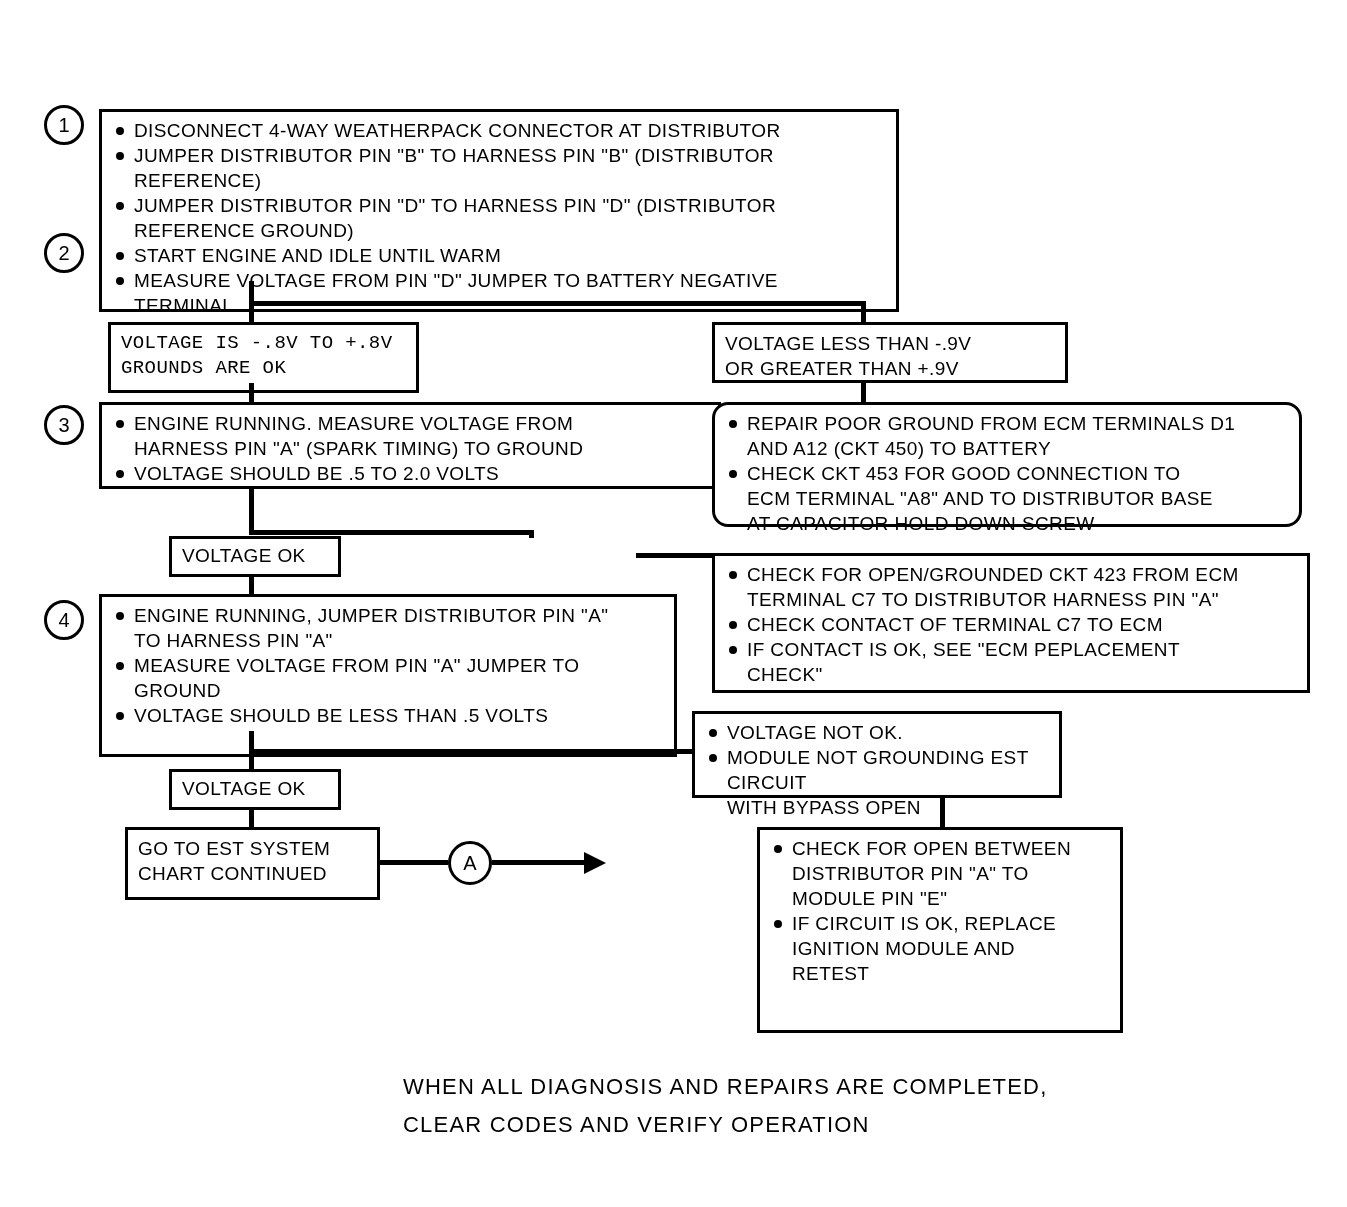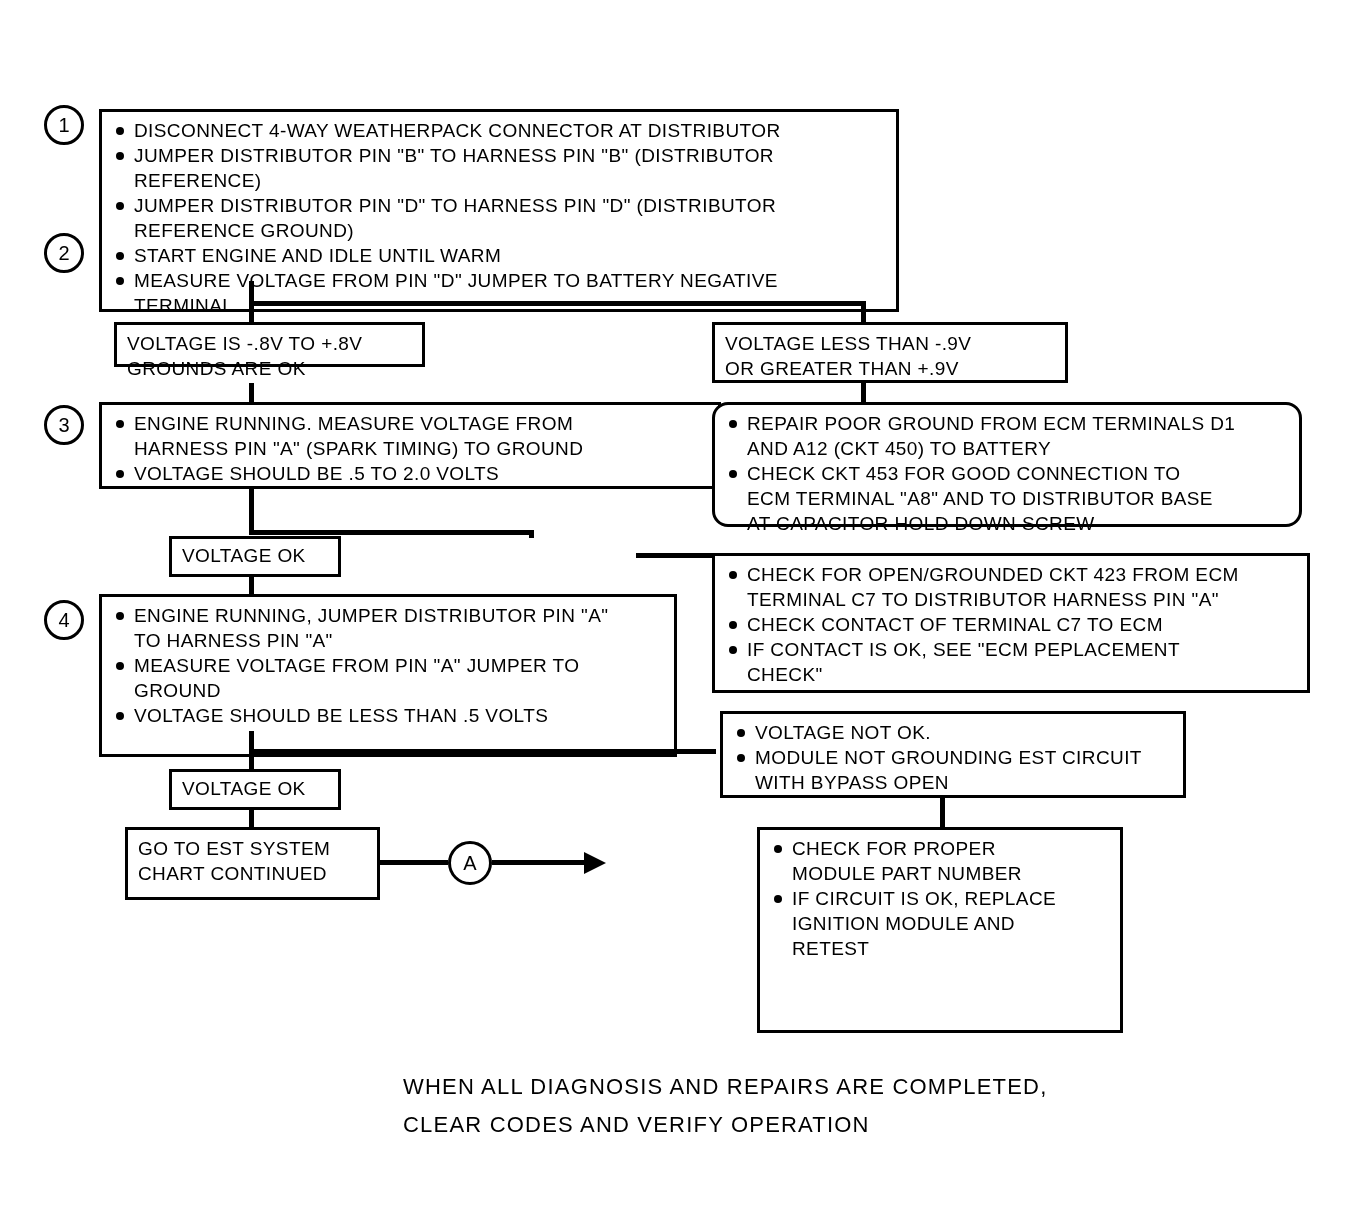--- a/index.html
+++ b/index.html
@@ -116,21 +116,21 @@
       <li>MEASURE VOLTAGE FROM PIN "D" JUMPER TO BATTERY NEGATIVE
 TERMINAL</li>
     </ul>
   </div>
 
   <div class="line" style="left:249px; top:281px; width:5px; height:24px;"></div>
   <div class="line" style="left:249px; top:301px; width:617px; height:5px;"></div>
   <div class="line" style="left:861px; top:301px; width:5px; height:22px;"></div>
   <div class="line" style="left:249px; top:301px; width:5px; height:22px;"></div>
 
-  <div class="box" style="left:114px; top:322px; width:311px; height:45px;">
+  <div class="box" style="left:108px; top:322px; width:311px; height:71px;font-family:Liberation Mono, monospace;">
     <div class="plain">VOLTAGE IS -.8V TO +.8V
 GROUNDS ARE OK</div>
   </div>
   <div class="box" style="left:712px; top:322px; width:356px; height:61px;">
     <div class="plain">VOLTAGE LESS THAN -.9V
 OR GREATER THAN +.9V</div>
   </div>
 
   <div class="line" style="left:249px; top:383px; width:5px; height:20px;"></div>
   <div class="line" style="left:861px; top:383px; width:5px; height:20px;"></div>
@@ -181,21 +181,21 @@
 TO HARNESS PIN "A"</li>
       <li>MEASURE VOLTAGE FROM PIN "A" JUMPER TO
 GROUND</li>
       <li>VOLTAGE SHOULD BE LESS THAN .5 VOLTS</li>
     </ul>
   </div>
 
   <div class="line" style="left:249px; top:731px; width:5px; height:40px;"></div>
   <div class="line" style="left:249px; top:749px; width:467px; height:5px;"></div>
 
-  <div class="box" style="left:720px; top:711px; width:466px; height:87px;">
+  <div class="box" style="left:692px; top:711px; width:370px; height:87px;">
     <ul>
       <li>VOLTAGE NOT OK.</li>
       <li>MODULE NOT GROUNDING EST CIRCUIT
 WITH BYPASS OPEN</li>
     </ul>
   </div>
 
   <div class="box" style="left:169px; top:769px; width:172px; height:41px; padding-top:4px;">
     <div class="plain">VOLTAGE OK</div>
   </div>
@@ -211,22 +211,23 @@
   <div class="circle" style="left:448px; top:841px; width:44px; height:44px;">
     <span>A</span>
   </div>
   <div class="line" style="left:492px; top:860px; width:92px; height:5px;"></div>
   <div class="arrow-head" style="left:584px; top:852px;"></div>
 
   <div class="line" style="left:940px; top:798px; width:5px; height:30px;"></div>
 
   <div class="box" style="left:757px; top:827px; width:366px; height:206px;">
     <ul>
-      <li>CHECK FOR PROPER
-MODULE PART NUMBER</li>
+      <li>CHECK FOR OPEN BETWEEN
+DISTRIBUTOR PIN "A" TO
+MODULE PIN "E"</li>
       <li>IF CIRCUIT IS OK, REPLACE
 IGNITION MODULE AND
 RETEST</li>
     </ul>
   </div>
 
   <div class="footer" style="left:403px; top:1068px; width:700px;">WHEN ALL DIAGNOSIS AND REPAIRS ARE COMPLETED,
 CLEAR CODES AND VERIFY OPERATION</div>
 
 </div>

